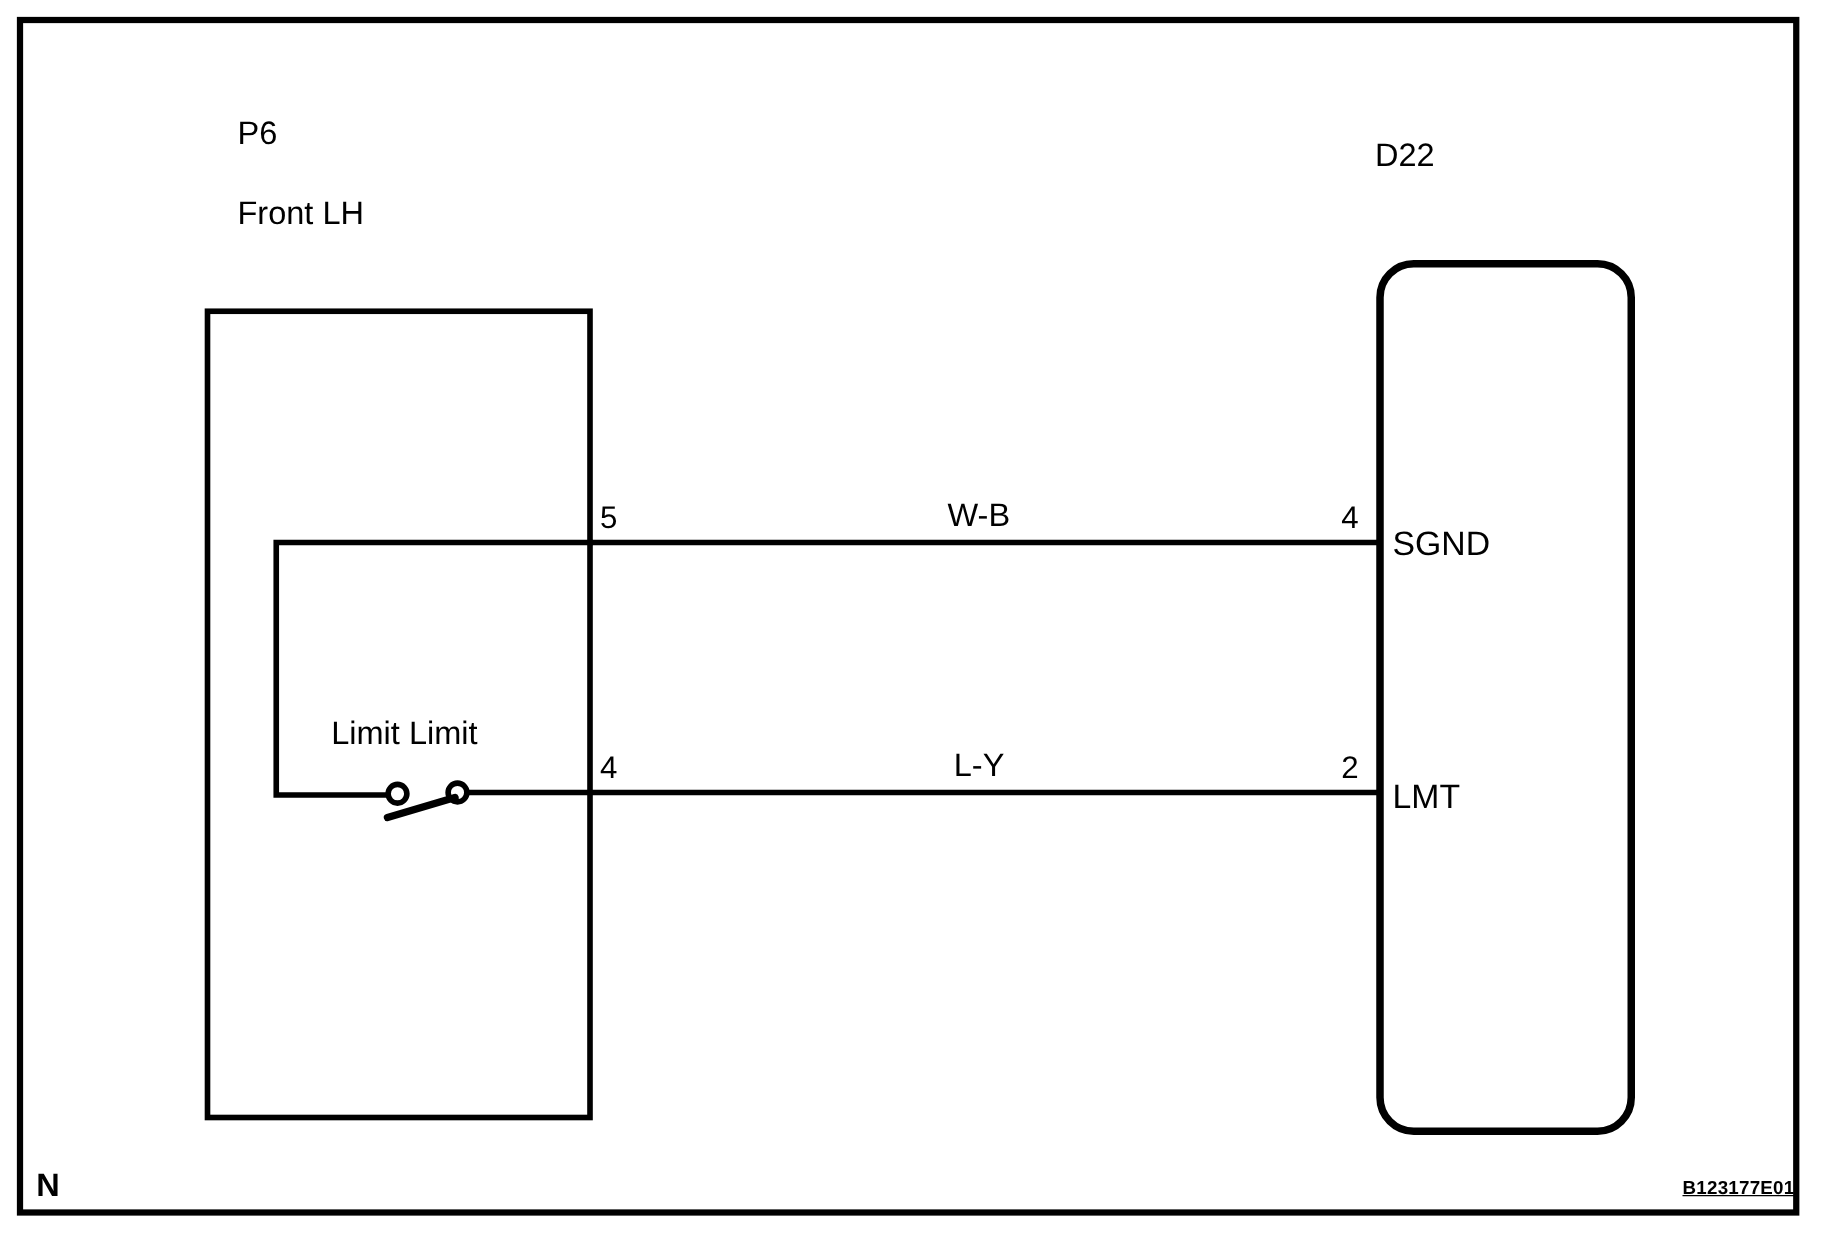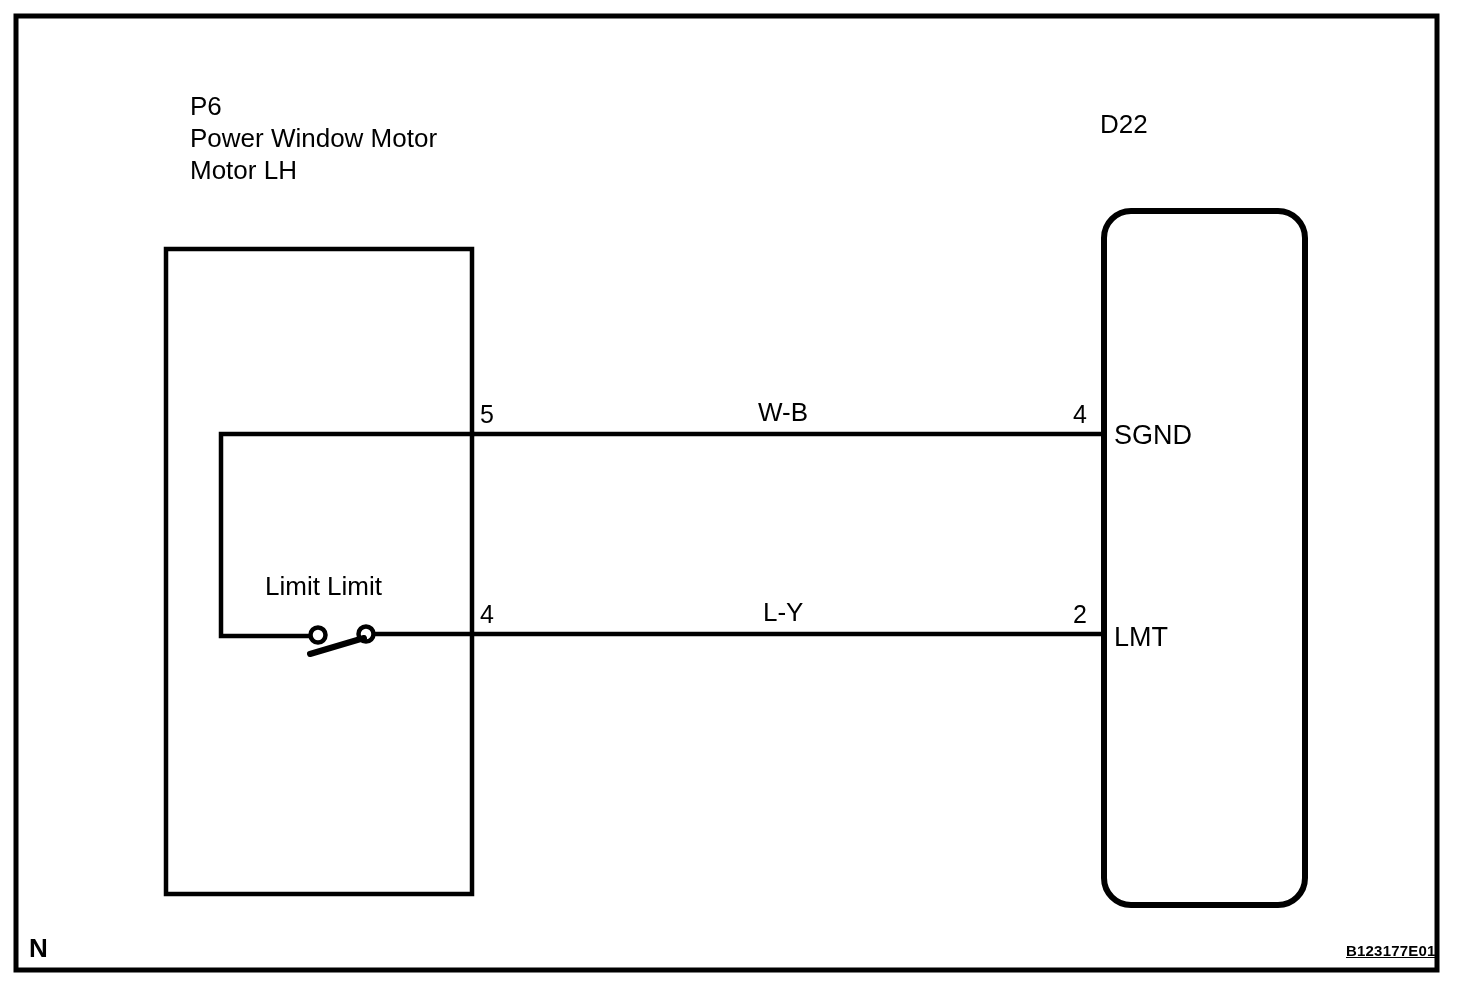--- a/index.html
+++ b/index.html
@@ -77,22 +77,21 @@
     <line x1="373" y1="634" x2="472" y2="634" stroke="#000000" stroke-width="4.5"></line>
 
     <rect x="1104" y="211" width="201" height="694" rx="27" ry="27" fill="none" stroke="#000000" stroke-width="6"></rect>
 
     <line x1="472" y1="434" x2="1104" y2="434" stroke="#000000" stroke-width="4.5"></line>
 
     <line x1="472" y1="634" x2="1104" y2="634" stroke="#000000" stroke-width="4.5"></line>
   </svg>
 
   <div class="lbl comp-title" style="left:190px; top:90px;">P6</div>
-  <div class="lbl comp-title" style="left:190px; top:122px;">Power Window Motor</div>
-  <div class="lbl comp-title" style="left:190px; top:154px;">Motor LH</div>
+  <div class="lbl comp-title" style="left:190px; top:154px;">Front LH</div>
 
   <div class="lbl comp-title" style="left:1100px; top:108px;">D22</div>
 
   <div class="lbl switch-name" style="left:265px; top:570px;">Limit Limit</div>
 
   <div class="lbl pin-num" style="left:480px; top:398px;">5</div>
   <div class="lbl pin-num" style="left:480px; top:598px;">4</div>
 
   <div class="lbl wire-name" style="left:758px; top:396px;">W-B</div>
   <div class="lbl wire-name" style="left:763px; top:596px;">L-Y</div>

